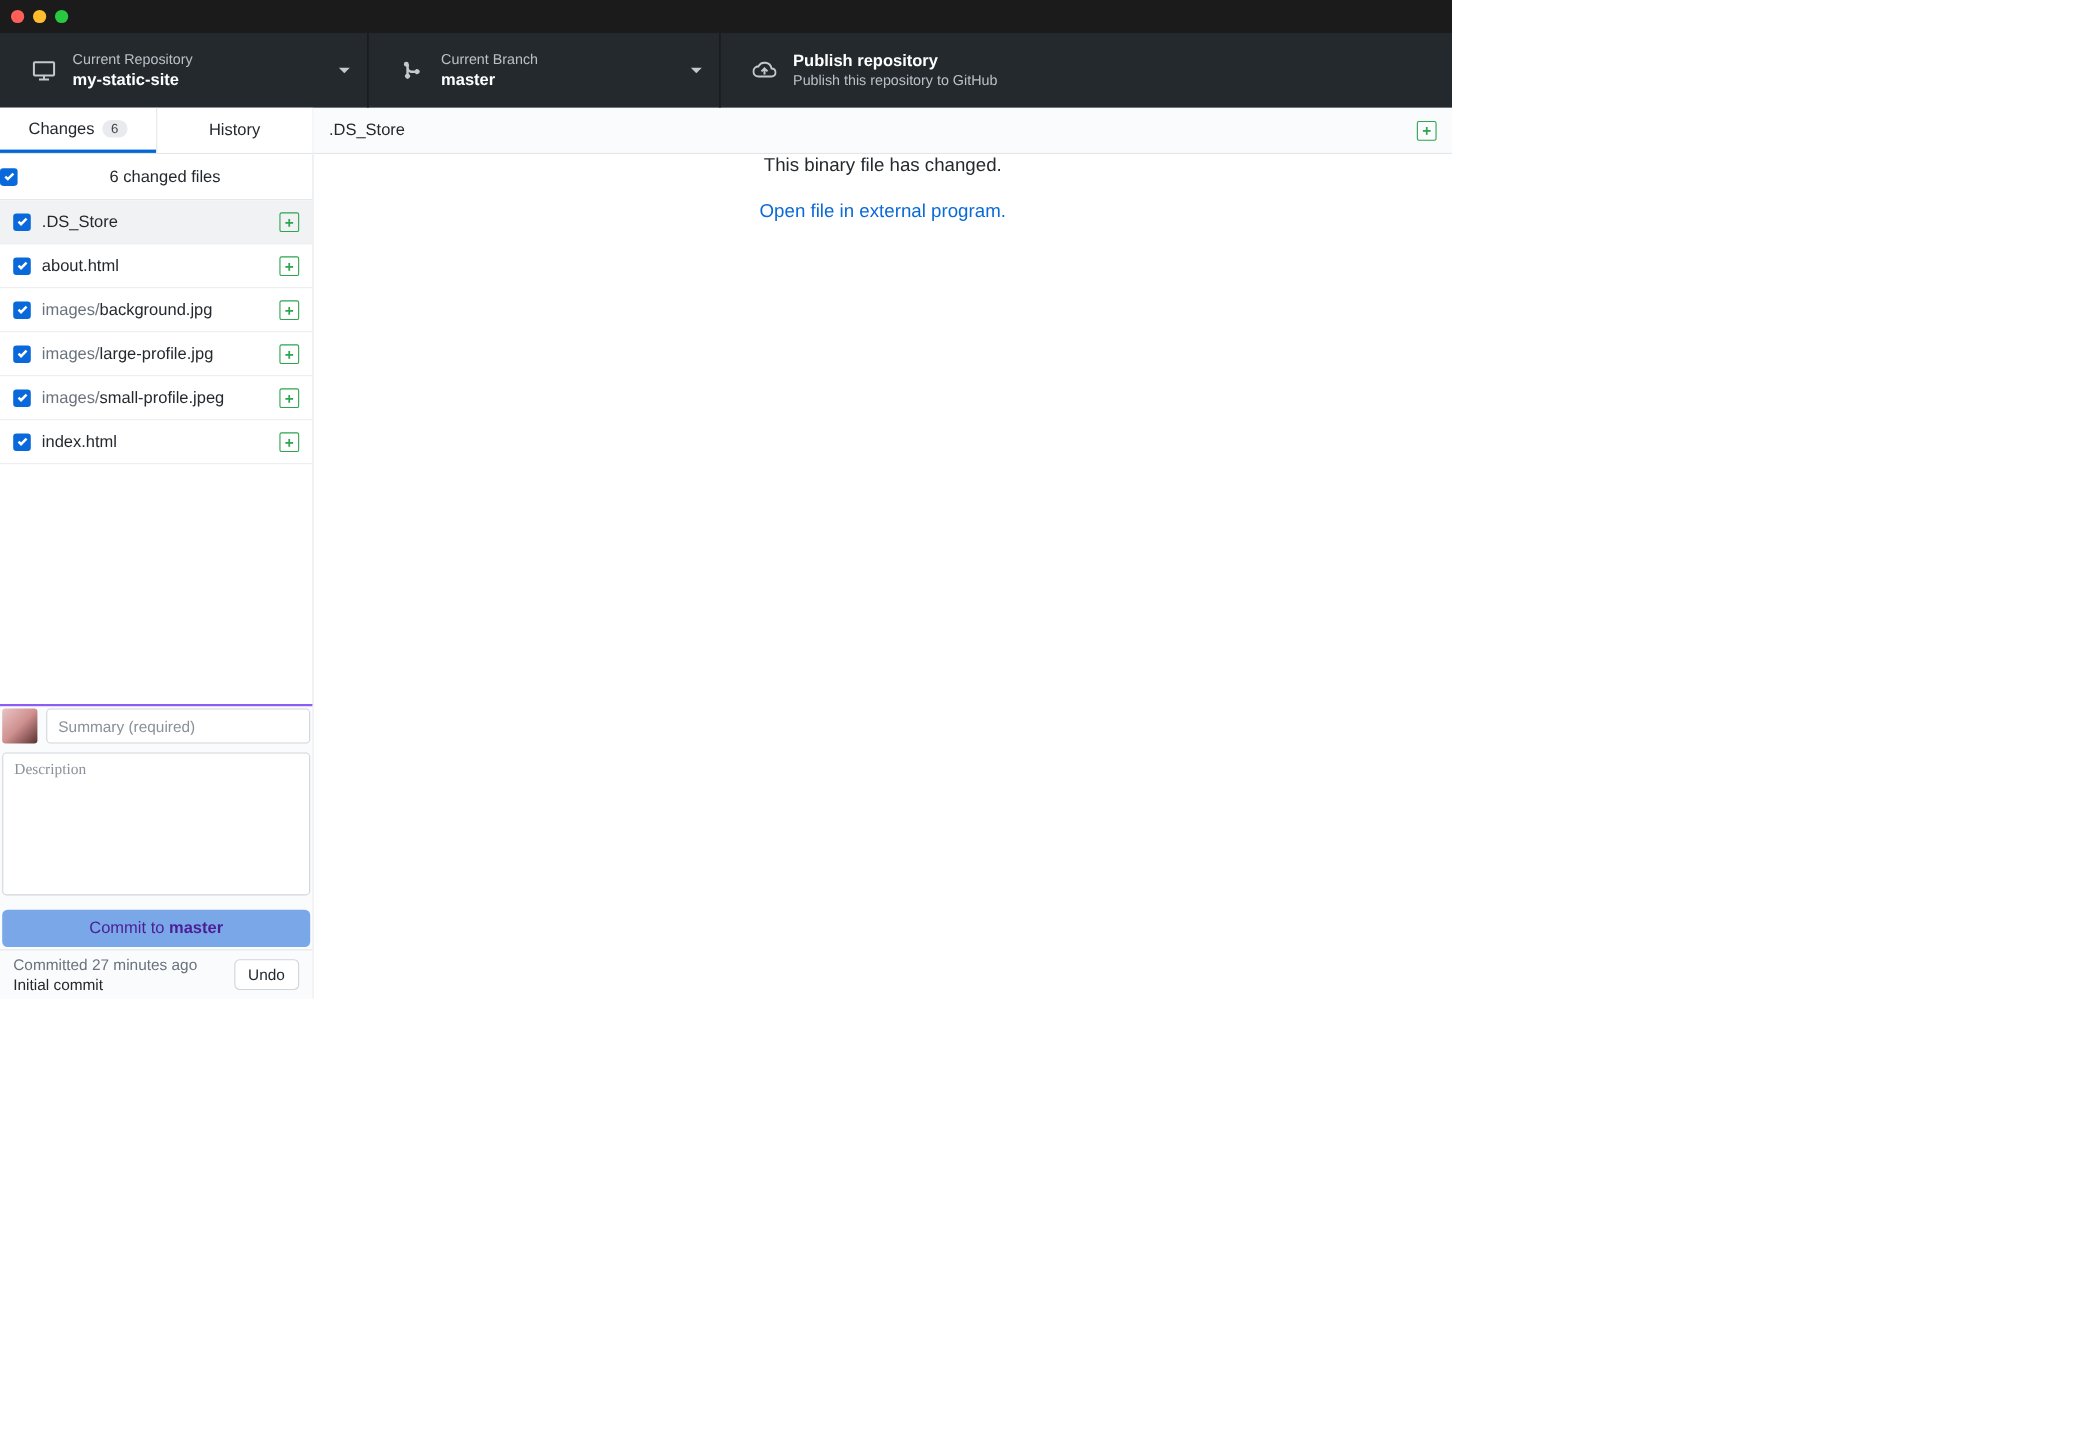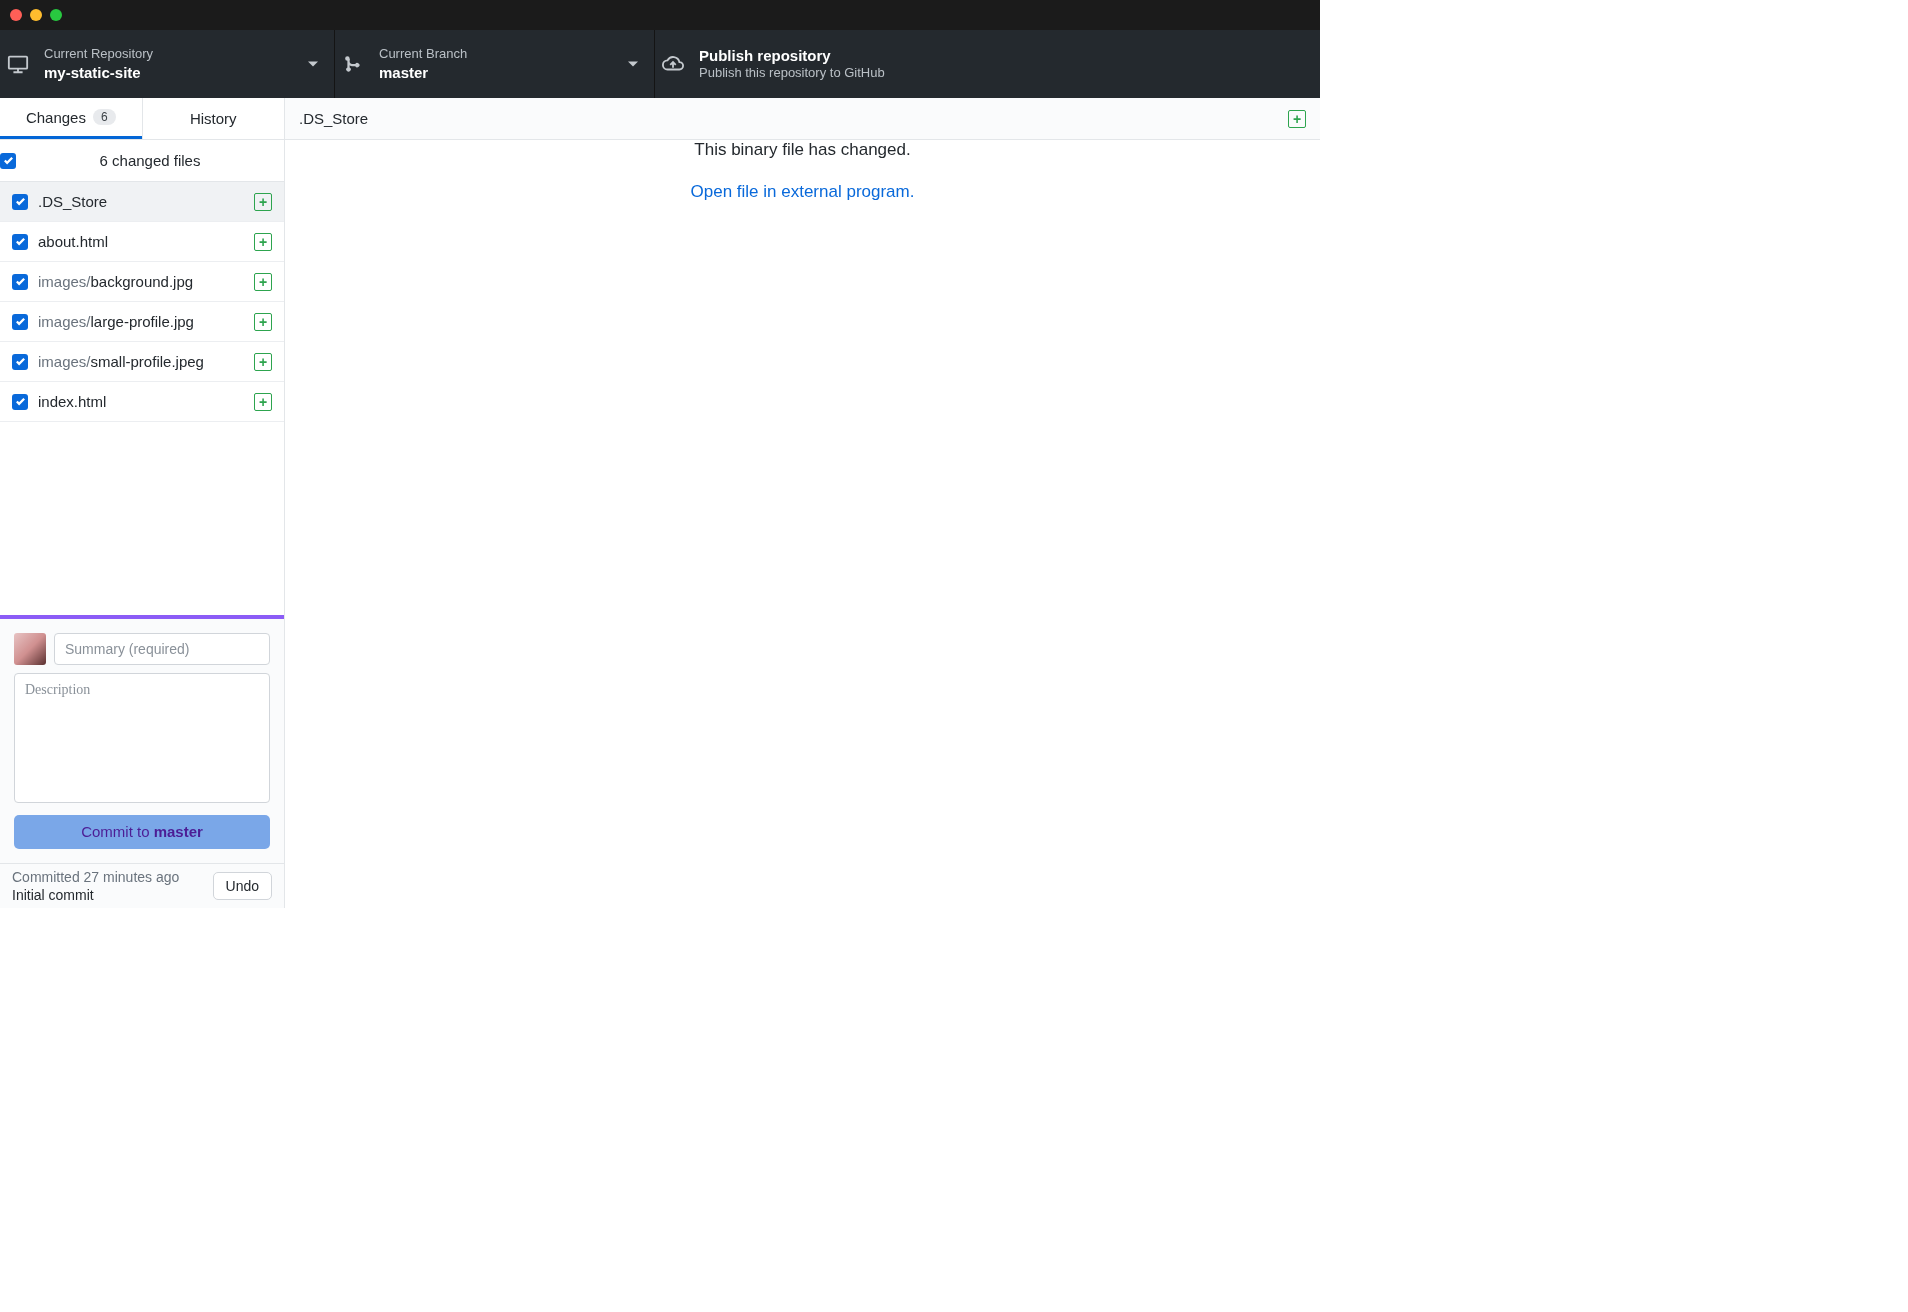--- a/index.html
+++ b/index.html
@@ -7,21 +7,21 @@
 
     
     .titlebar { height: 30px; background: #1b1b1b; display:flex; align-items:center; padding: 0 10px; gap:8px; }
     .traffic-light { width:12px; height:12px; border-radius:50%; }
     .tl-red { background:#ff5f57; }
     .tl-yellow { background:#ffbd2e; }
     .tl-green { background:#28c940; }
 
     
     .toolbar { height: 68px; background: #24292e; display:flex; color:#fff; }
-    .toolbar-section { display:flex; align-items:center; padding: 0 6px; border-right:1px solid #141414; position:relative; }
+    .toolbar-section { display:flex; align-items:center; padding: 0 28px; border-right:1px solid #141414; position:relative; }
     .toolbar-section.repo { width: 335px; }
     .toolbar-section.branch { width: 320px; }
     .toolbar-section.publish { flex:1; border-right:none; }
     .toolbar-icon { width:24px; height:24px; margin-right:14px; display:flex; align-items:center; justify-content:center; }
     .toolbar-label-small { font-size:13px; color:#bac0c6; line-height:1.3; }
     .toolbar-label-big { font-size:15px; font-weight:600; color:#fff; line-height:1.3; }
     .toolbar-caret { position:absolute; right:16px; top:50%; transform:translateY(-50%); width:0; height:0; border-left:5px solid transparent; border-right:5px solid transparent; border-top:5px solid #c4c9ce; }
 
     
     .body { flex:1; display:flex; min-height:0; }
@@ -47,21 +47,21 @@
     .file-path-dir { color:#6a737d;text-align:right; }
     .file-path-name { color:#24292e; }
     .file-name-wrap { flex:1; margin-left:10px; white-space:nowrap; overflow:hidden; text-overflow:ellipsis; }
     .status-icon { width:18px; height:18px; border:1.5px solid #2da44e; display:flex; align-items:center; justify-content:center; color:#2da44e; font-weight:700; font-size:14px; border-radius:2px; }
 
     
     .cb { width:16px; height:16px; border-radius:3px; background:#0969da; display:flex; align-items:center; justify-content:center; flex-shrink:0; }
     .cb svg { width:11px; height:11px; fill:none; stroke:#fff; stroke-width:2.5; }
 
     
-    .commit-area { border-top:4px solid #8b5cf6; padding:14px; background:#fafbfc; }
+    .commit-area { border-top:2px solid #8b5cf6; padding:2px; background:#fafbfc; }
     .commit-row1 { display:flex; gap:8px; margin-bottom:8px; }
     .avatar { width:32px; height:32px; border-radius:3px; background:linear-gradient(135deg,#e8c4c4 0%, #d09090 50%, #5a3030 100%); flex-shrink:0; }
     .summary-input { flex:1; height:32px; border:1px solid #d1d5da; border-radius:4px; padding:0 10px; font-size:14px; color:#24292e; background:#fff; }
     .summary-input::placeholder { color:#8a9199; }
     .desc-input { width:100%; height:130px; border:1px solid #d1d5da; border-radius:4px; padding:8px 10px; font-size:14px; color:#3b82f6; background:#fff; resize:none; margin-bottom:8px; font-family:Liberation Serif, serif; }
     .desc-input::placeholder { color:#8a9199; }
     .commit-btn { width:100%; height:34px; background:#7aa7e8; border:none; border-radius:5px; color:#4c1d95; font-size:15px; cursor:pointer; }
     .commit-btn b { font-weight:700; }
 
     

